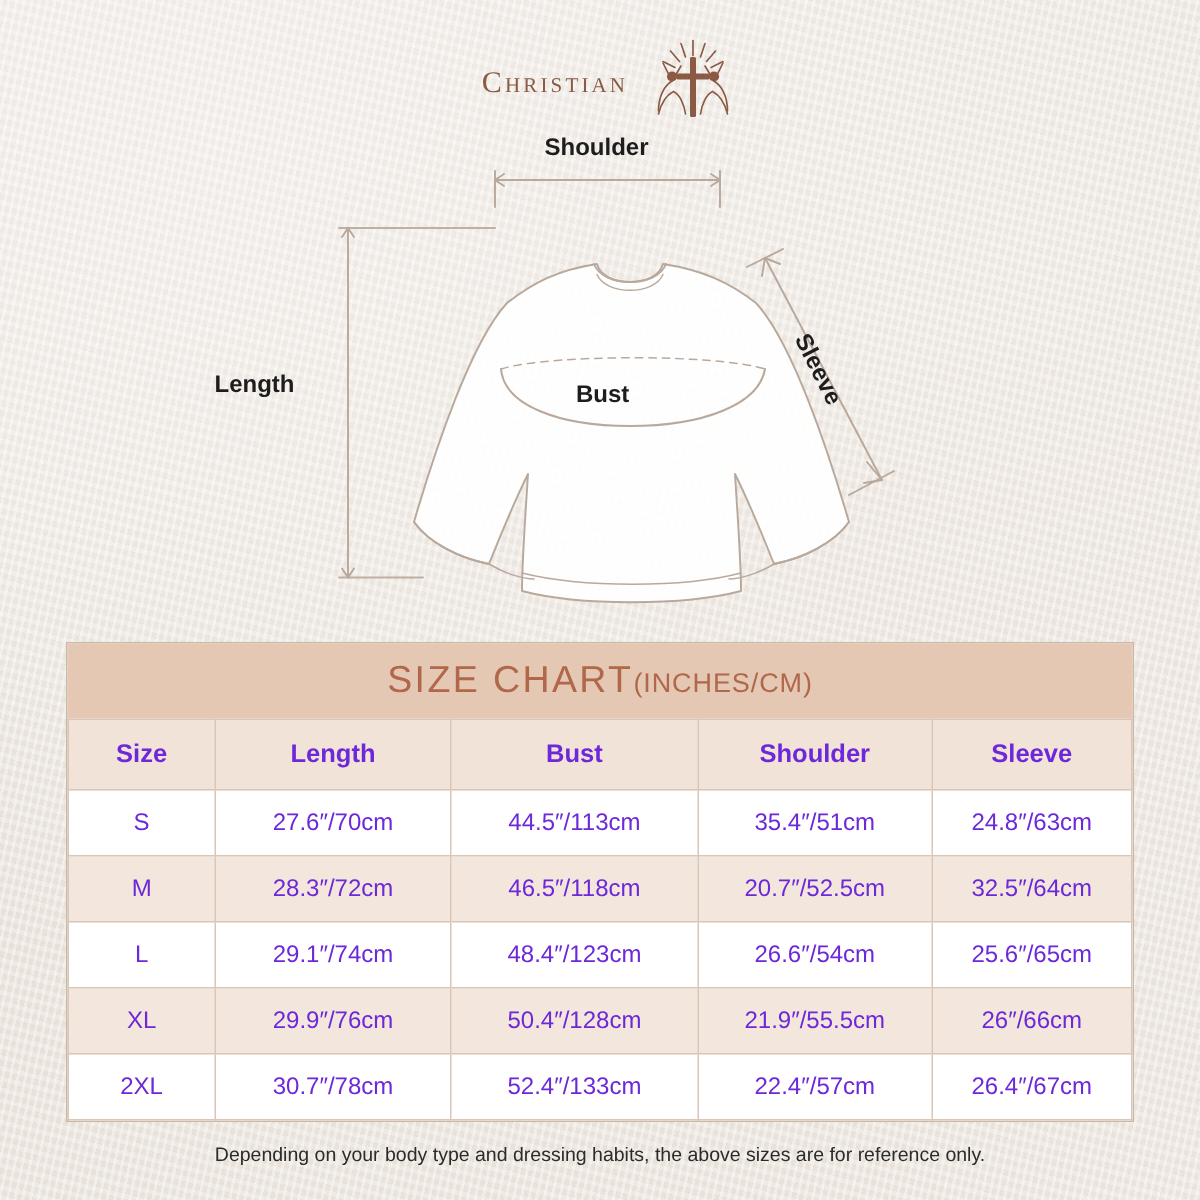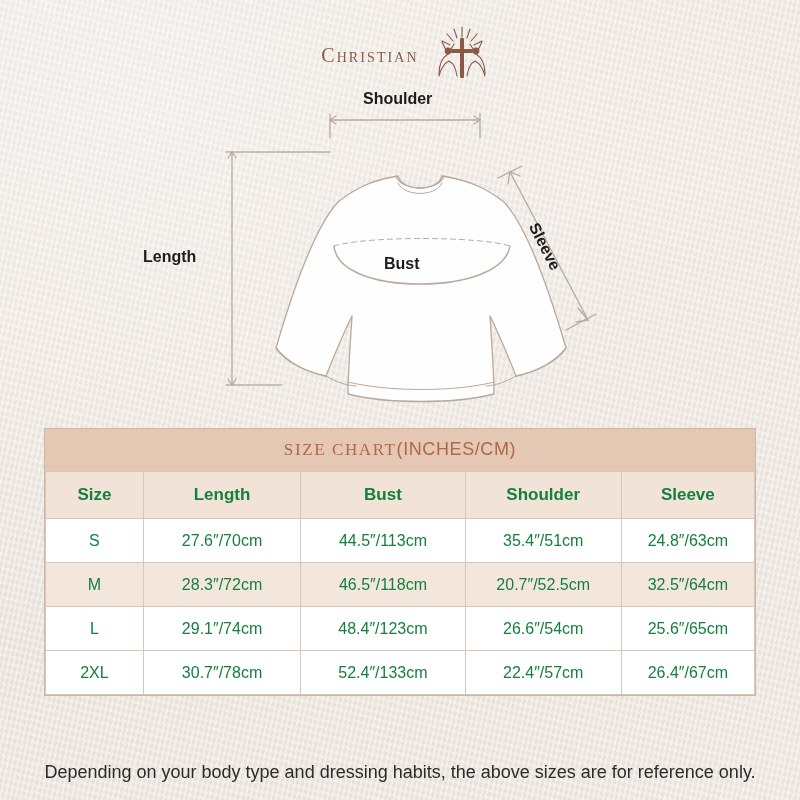--- a/index.html
+++ b/index.html
@@ -100,38 +100,37 @@
     background: #ffffff;
   }
   .chart-title {
     background: #e4c8b4;
     color: #b0674a;
     text-align: center;
     padding: 10px 0 11px;
     font-family: "Liberation Sans", sans-serif;
   }
   .chart-title .t-main {
-    font-size: 17px;
+    font-size: 25px;
     letter-spacing: 1.6px;
-    font-family: Liberation Serif, serif;
   }
   .chart-title .t-sub {
     font-size: 18px;
     letter-spacing: 0.6px;
   }
   table.size-table {
     border-collapse: collapse;
     width: 100%;
     table-layout: fixed;
   }
   table.size-table td, table.size-table th {
     border: 1px solid #d9c6b6;
     text-align: center;
     font-weight: normal;
-    color: #15803d;
+    color: #6d28d9;
     font-family: "Liberation Sans", sans-serif;
   }
   table.size-table thead th {
     background: #f1e3d8;
     font-size: 17px;
     height: 44px;
     font-weight: bold;
   }
   table.size-table tbody td {
     height: 41px;
@@ -145,21 +144,21 @@
   .col-sho  { width: 22.0%; }
   .col-sle  { width: 18.8%; }
   .cell-size { font-size: 17px; }
 
   .footnote {
     position: absolute;
     left: 0;
     top: 762px;
     width: 800px;
     text-align: center;
-    font-size: 18px;
+    font-size: 13px;
     color: #2b2b2b;
     font-family: "Liberation Sans", sans-serif;
   }
 </style>
 </head>
 <body>
 
 <div id="page">
 
   <div class="brand">
@@ -287,20 +286,27 @@
           <td>20.7″/52.5cm</td>
           <td>32.5″/64cm</td>
         </tr>
         <tr class="row-odd">
           <td class="cell-size">L</td>
           <td>29.1″/74cm</td>
           <td>48.4″/123cm</td>
           <td>26.6″/54cm</td>
           <td>25.6″/65cm</td>
         </tr>
+        <tr class="row-even">
+          <td class="cell-size">XL</td>
+          <td>29.9″/76cm</td>
+          <td>50.4″/128cm</td>
+          <td>21.9″/55.5cm</td>
+          <td>26″/66cm</td>
+        </tr>
         <tr class="row-odd">
           <td class="cell-size">2XL</td>
           <td>30.7″/78cm</td>
           <td>52.4″/133cm</td>
           <td>22.4″/57cm</td>
           <td>26.4″/67cm</td>
         </tr>
       </tbody>
     </table>
   </div>

